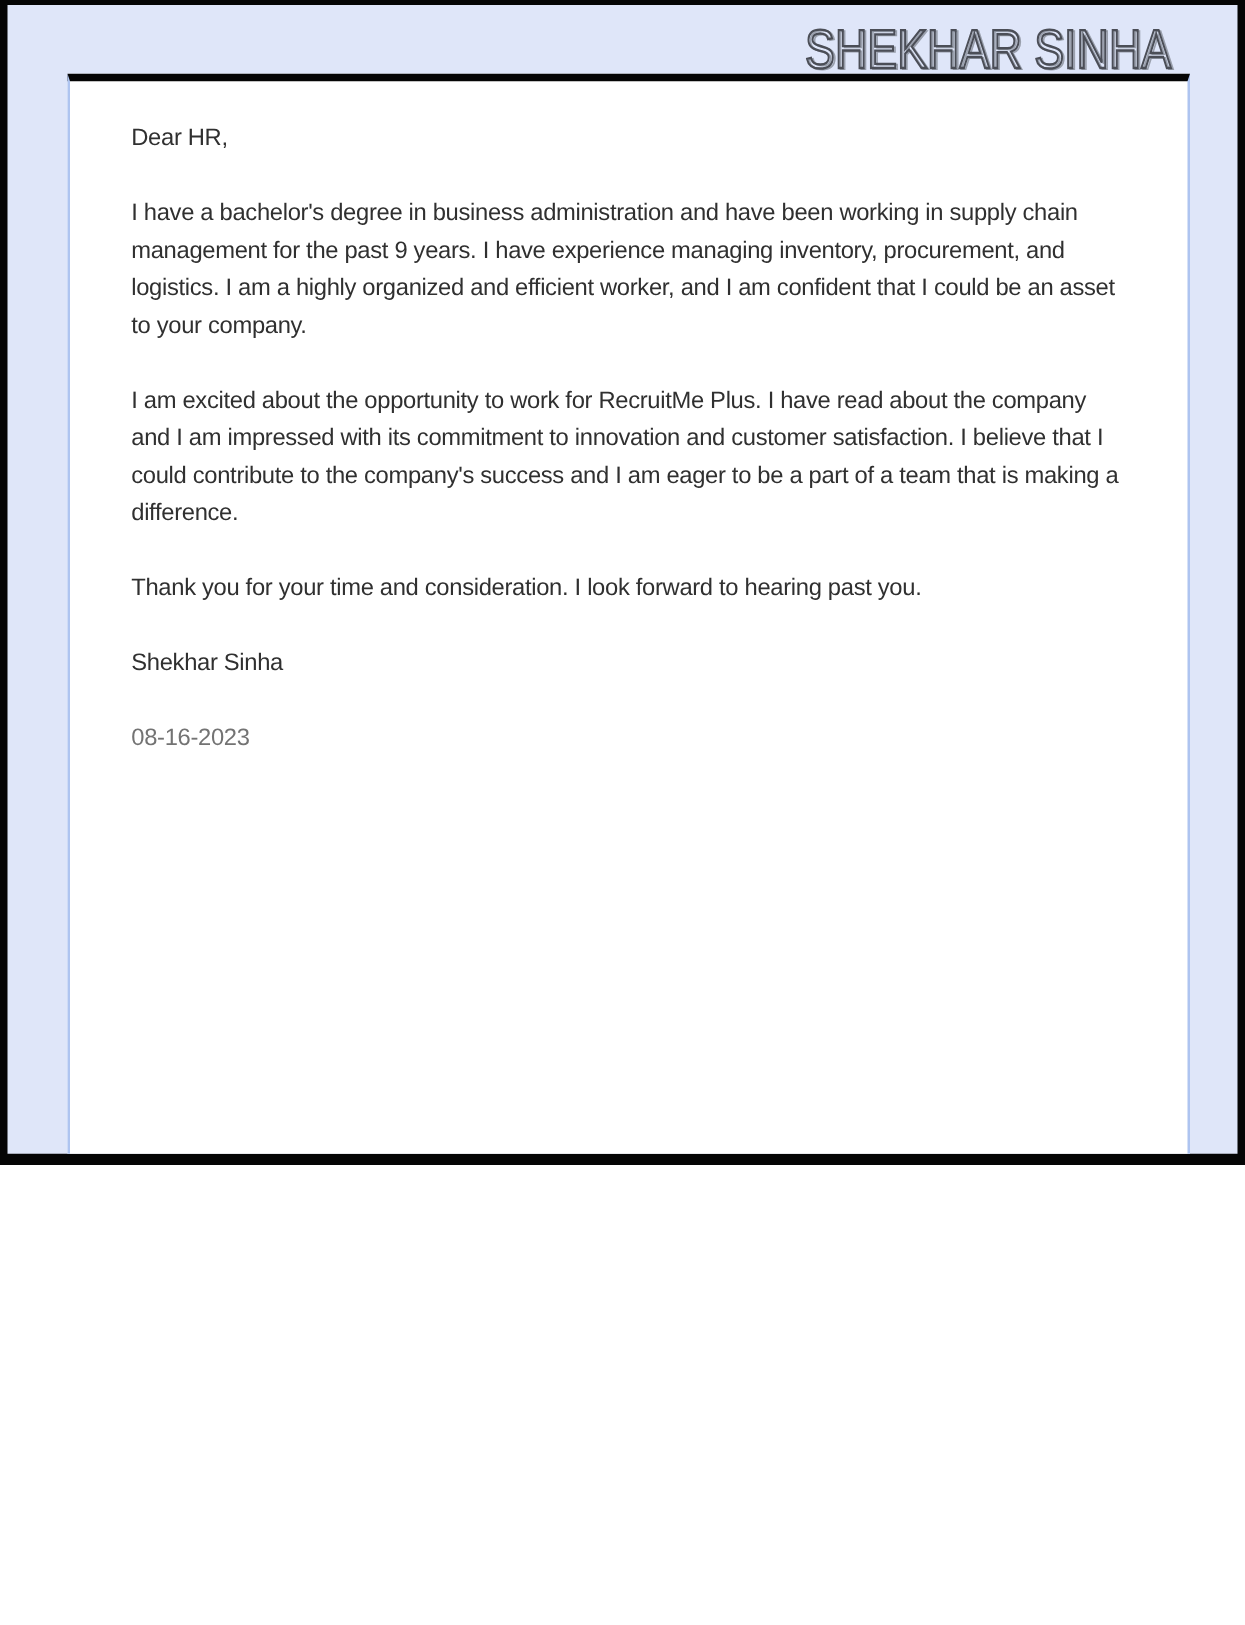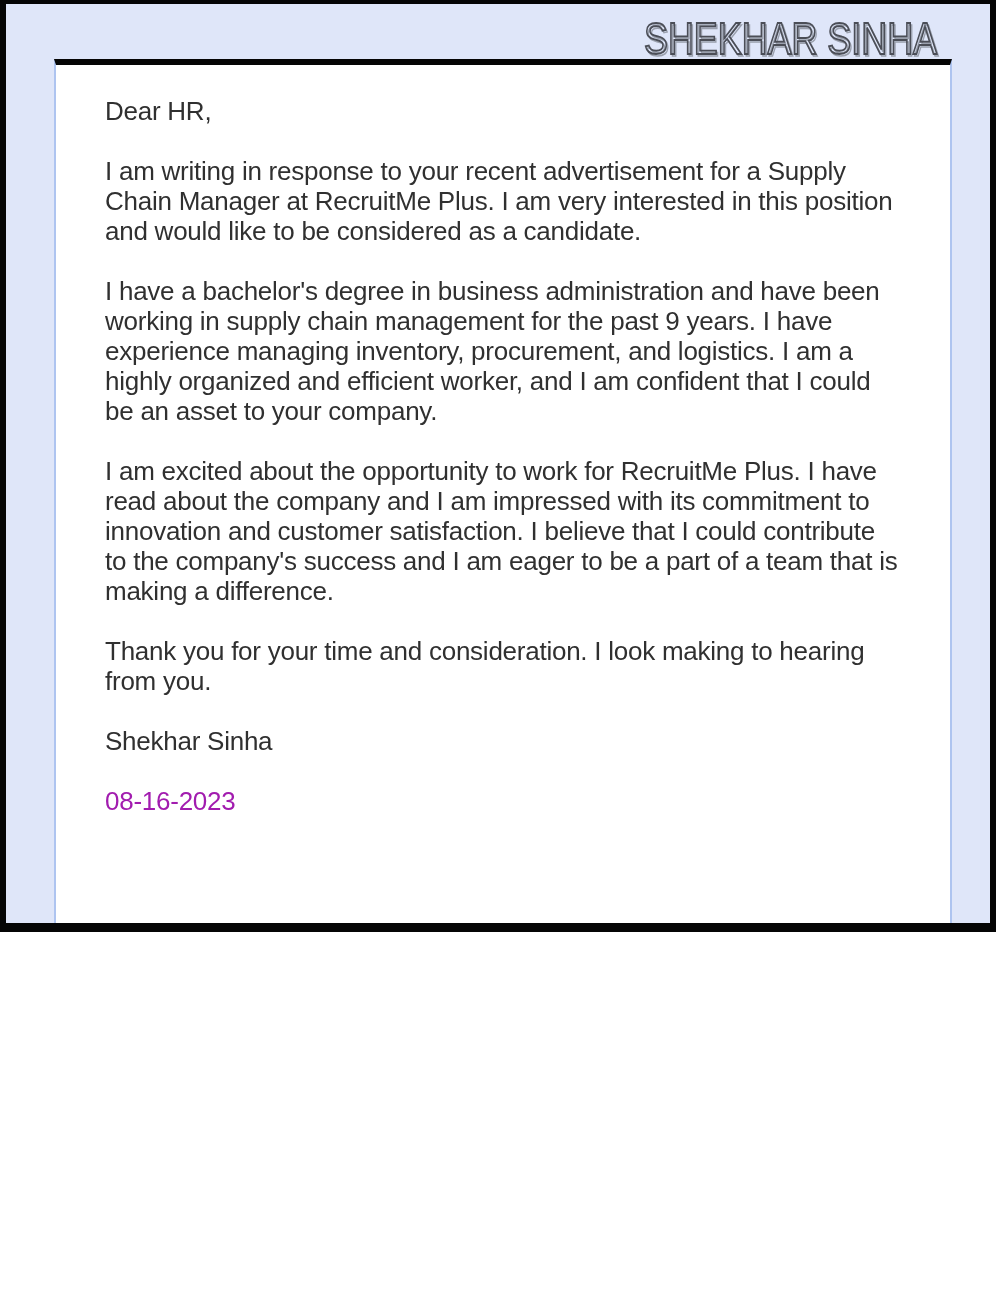--- a/index.html
+++ b/index.html
@@ -30,28 +30,28 @@
     box-sizing: border-box;
     background: #ffffff;
     border-top: 6px solid #050505;
     border-left: 2px solid #aec4f0;
     border-right: 2px solid #aec4f0;
     border-bottom: 2px solid #aec4f0;
   }
   .letter {
     padding: 31px 50px 0 49px;
     color: #303030;
-    font-size: 26px;
+    font-size: 19px;
     line-height: 30px;
     letter-spacing: -0.25px;
   }
   .letter p { margin: 30px 0 0 0; }
   .letter p.first { margin-top: 0; }
   .letter p.date {
-    color: #a21caf;
+    color: #737373;
     cursor: pointer;
   }
   .watermark {
     position: absolute;
     right: 8px; bottom: 0px;
     font-size: 10px;
     line-height: 19px;
     color: #3f3f3f;
   }
 </style>
@@ -63,24 +63,23 @@
   <div class="header">
     <svg width="310" height="52" viewBox="0 0 310 52">
       <text x="307" y="43" text-anchor="end" font-family="Liberation Sans, sans-serif" font-size="44" fill="none" stroke="#9aa0ad" stroke-width="1.6" textLength="293" lengthAdjust="spacingAndGlyphs" transform="translate(1.5,1.5)">SHEKHAR SINHA</text>
       <text x="307" y="43" text-anchor="end" font-family="Liberation Sans, sans-serif" font-size="44" fill="none" stroke="#4b4e57" stroke-width="1.9" textLength="293" lengthAdjust="spacingAndGlyphs">SHEKHAR SINHA</text>
     </svg>
   </div>
 
   <div class="doc">
     <div class="letter">
       <p class="first">Dear HR,</p>
-      <p>I am writing in response to your recent advertisement for a Supply Chain Manager at RecruitMe Plus. I am very interested in this position and would like to be considered as a candidate.</p>
       <p>I have a bachelor's degree in business administration and have been working in supply chain management for the past 9 years. I have experience managing inventory, procurement, and logistics. I am a highly organized and efficient worker, and I am confident that I could be an asset to your company.</p>
       <p>I am excited about the opportunity to work for RecruitMe Plus. I have read about the company and I am impressed with its commitment to innovation and customer satisfaction. I believe that I could contribute to the company's success and I am eager to be a part of a team that is making a difference.</p>
-      <p>Thank you for your time and consideration. I look making to hearing from you.</p>
+      <p>Thank you for your time and consideration. I look forward to hearing past you.</p>
       <p>Shekhar Sinha</p>
       <p class="date">08-16-2023</p>
     </div>
 
     <div class="watermark">Lazyapply.com</div>
   </div>
 
 </div>
 
 </body></html>

